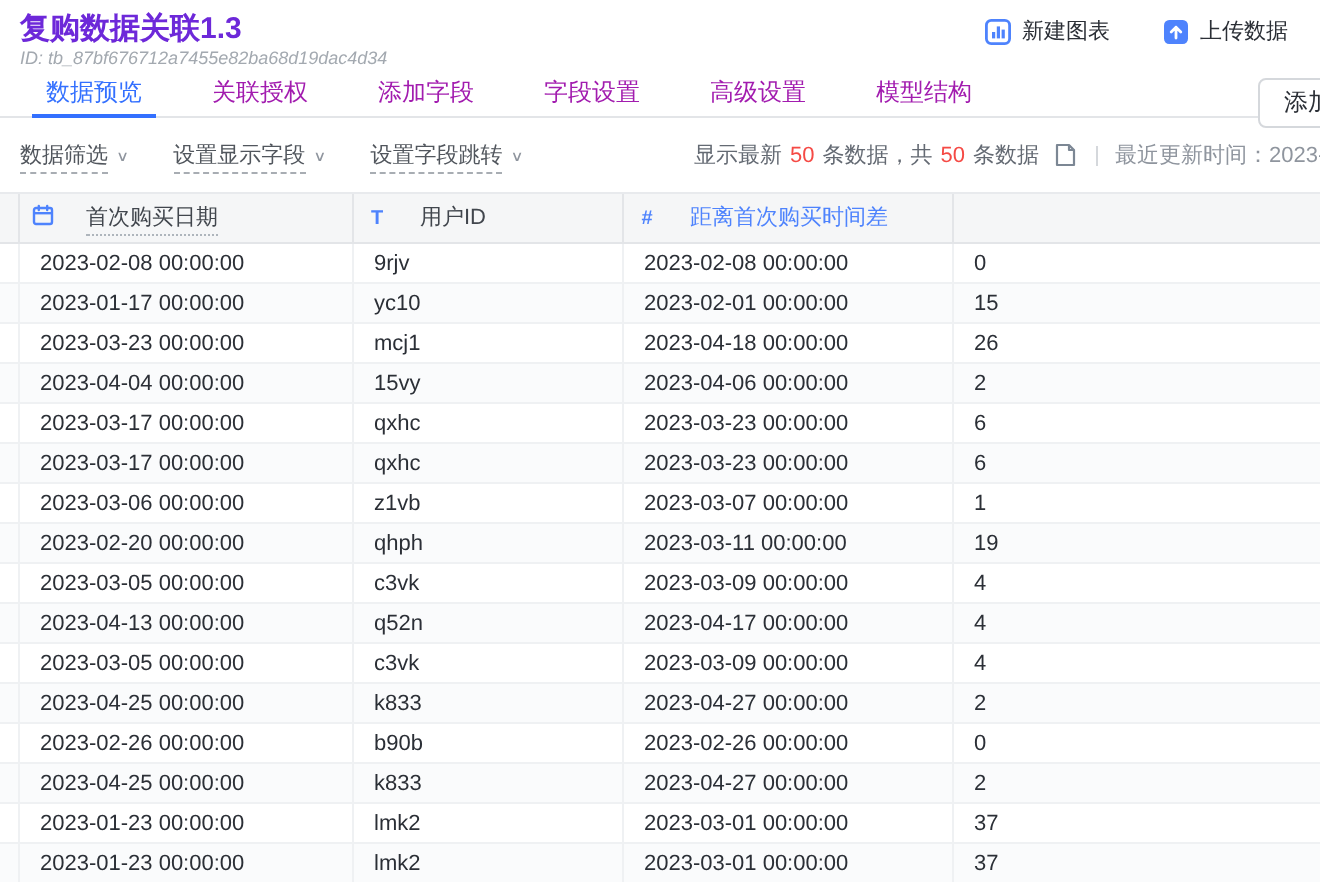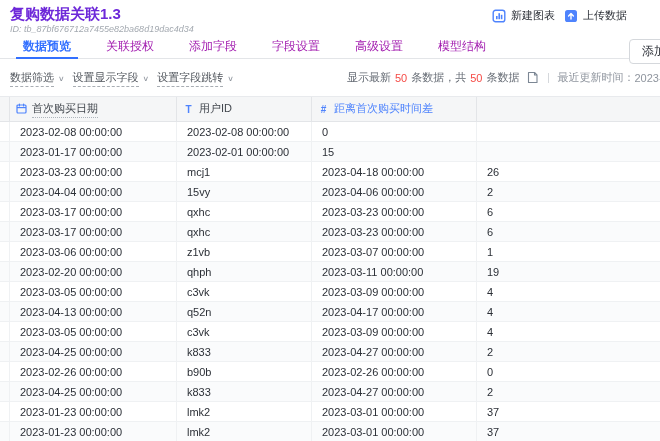--- a/index.html
+++ b/index.html
@@ -6,49 +6,49 @@
   html,body { width:660px; height:441px; }
   body {
     position:relative; overflow:hidden; background:#fff;
     font-family:"Liberation Sans","DejaVu Sans",sans-serif;
     color:#1f2329; font-size:11px;
   }
   
   .page-header { position:absolute; top:0; left:0; width:660px; height:34px; }
   .page-title { position:absolute; top:5px; left:10px; font-size:15px; font-weight:700; color:#6d28d9; }
   .page-id { position:absolute; top:24px; left:10px; font-size:9px; font-style:italic; color:#a3a9b0; }
-  .header-actions { position:absolute; top:8px; left:492px; display:flex; align-items:center; gap:9px; white-space:nowrap; }
+  .header-actions { position:absolute; top:8px; left:492px; display:flex; align-items:center; gap:26px; white-space:nowrap; }
   .action-btn { display:flex; align-items:center; gap:5px; font-size:11px; color:#2b2f36; cursor:pointer; }
   .action-btn svg { display:block; }
   
   .tabbar { position:absolute; top:36px; left:0; width:660px; height:23px; border-bottom:1px solid #e3e5e8; display:flex; align-items:center; padding-left:14px; }
   .tab { padding:0 9px; height:22px; line-height:20px; font-size:12px; color:#a21caf; cursor:pointer; position:relative; margin-right:17px; }
-  .tab.active { color:#3370ff; font-weight:700;text-align:right; }
+  .tab.active { color:#3370ff; font-weight:400;text-align:right; }
   .tab.active::after { content:""; position:absolute; left:2px; right:2px; bottom:-1px; height:2px; background:#3370ff; }
   .add-field-btn { position:absolute; top:39px; left:629px; height:25px; line-height:23px; padding:0 12px; background:#fff; border:1px solid #d5d8dc; border-radius:4px; font-size:12px; color:#2b2f36; white-space:nowrap; cursor:pointer; }
   
   .toolbar { position:absolute; top:59px; left:0; width:660px; height:36px; }
-  .toolbar-left { position:absolute; top:11px; left:10px; display:flex; align-items:flex-end; gap:8px; white-space:nowrap; }
+  .toolbar-left { position:absolute; top:11px; left:10px; display:flex; align-items:flex-end; gap:22px; white-space:nowrap; }
   .tool-link { display:flex; align-items:center; gap:4px; color:#51565d; cursor:pointer; }
   .tool-link .lbl { border-bottom:1px dashed #a8adb3; padding-bottom:1px; }
   .caret { font-size:9px; color:#8f959e; transform:scaleY(.8); }
   .toolbar-right { position:absolute; top:11px; left:347px; display:flex; align-items:center; white-space:nowrap; color:#646a73; }
   .toolbar-right .num { color:#f54a45; margin:0 4px; }
   .doc-icon { margin-left:6px; display:flex; }
   .v-divider { width:0; height:10px; border-left:1px solid #d5d8dc; margin:0 9px; }
   .updated { color:#8f959e; }
   
   .data-table { position:absolute; top:96px; left:0; width:680px; }
   .trow { display:grid; grid-template-columns:10px 167px 135px 165px 1fr; height:20px; border-bottom:1px solid #eff1f3; background:#fff; }
   .trow.alt { background:#fafbfc; }
   .thead { height:26px; background:#f5f6f7; border-top:1px solid #e8eaed; border-bottom:1px solid #e3e5e8; }
   .cell, .hcell, .gutter { display:flex; align-items:center; overflow:hidden; border-right:1px solid #eff1f3; }
   .thead .hcell, .thead .gutter { border-right:1px solid #e3e5e8; }
   .cell { padding-left:10px; color:#2b2f36; }
-  .hcell { padding-left:6px; gap:5px; color:#41464d; }
+  .hcell { padding-left:6px; gap:16px; color:#41464d; }
   .hcell .col-label { border-bottom:1px dotted #aeb5bc; padding-bottom:1px; }
   .hcell .col-label.plain { border-bottom:none; }
   .hcell.accent { color:#4e83fd; }
   .hcell.accent .col-label { border-bottom:none; }
   .field-glyph { font-size:10px; font-weight:700; color:#4e83fd; width:11px; text-align:center; flex:none; }
   .hcell svg { flex:none; }
 </style>
 </head>
 <body>
 
@@ -142,26 +142,28 @@
     </div>
     <div class="hcell accent">
       <span class="field-glyph">#</span>
       <span class="col-label">距离首次购买时间差</span>
     </div>
   </div>
   <div id="table-body">
       <div class="trow">
     <div class="gutter"></div>
     <div class="cell">2023-02-08 00:00:00</div>
+    <div class="cell">9rjv</div>
     <div class="cell">2023-02-08 00:00:00</div>
     <div class="cell">0</div>
   </div>
       <div class="trow alt">
     <div class="gutter"></div>
     <div class="cell">2023-01-17 00:00:00</div>
+    <div class="cell">yc10</div>
     <div class="cell">2023-02-01 00:00:00</div>
     <div class="cell">15</div>
   </div>
       <div class="trow">
     <div class="gutter"></div>
     <div class="cell">2023-03-23 00:00:00</div>
     <div class="cell">mcj1</div>
     <div class="cell">2023-04-18 00:00:00</div>
     <div class="cell">26</div>
   </div>

